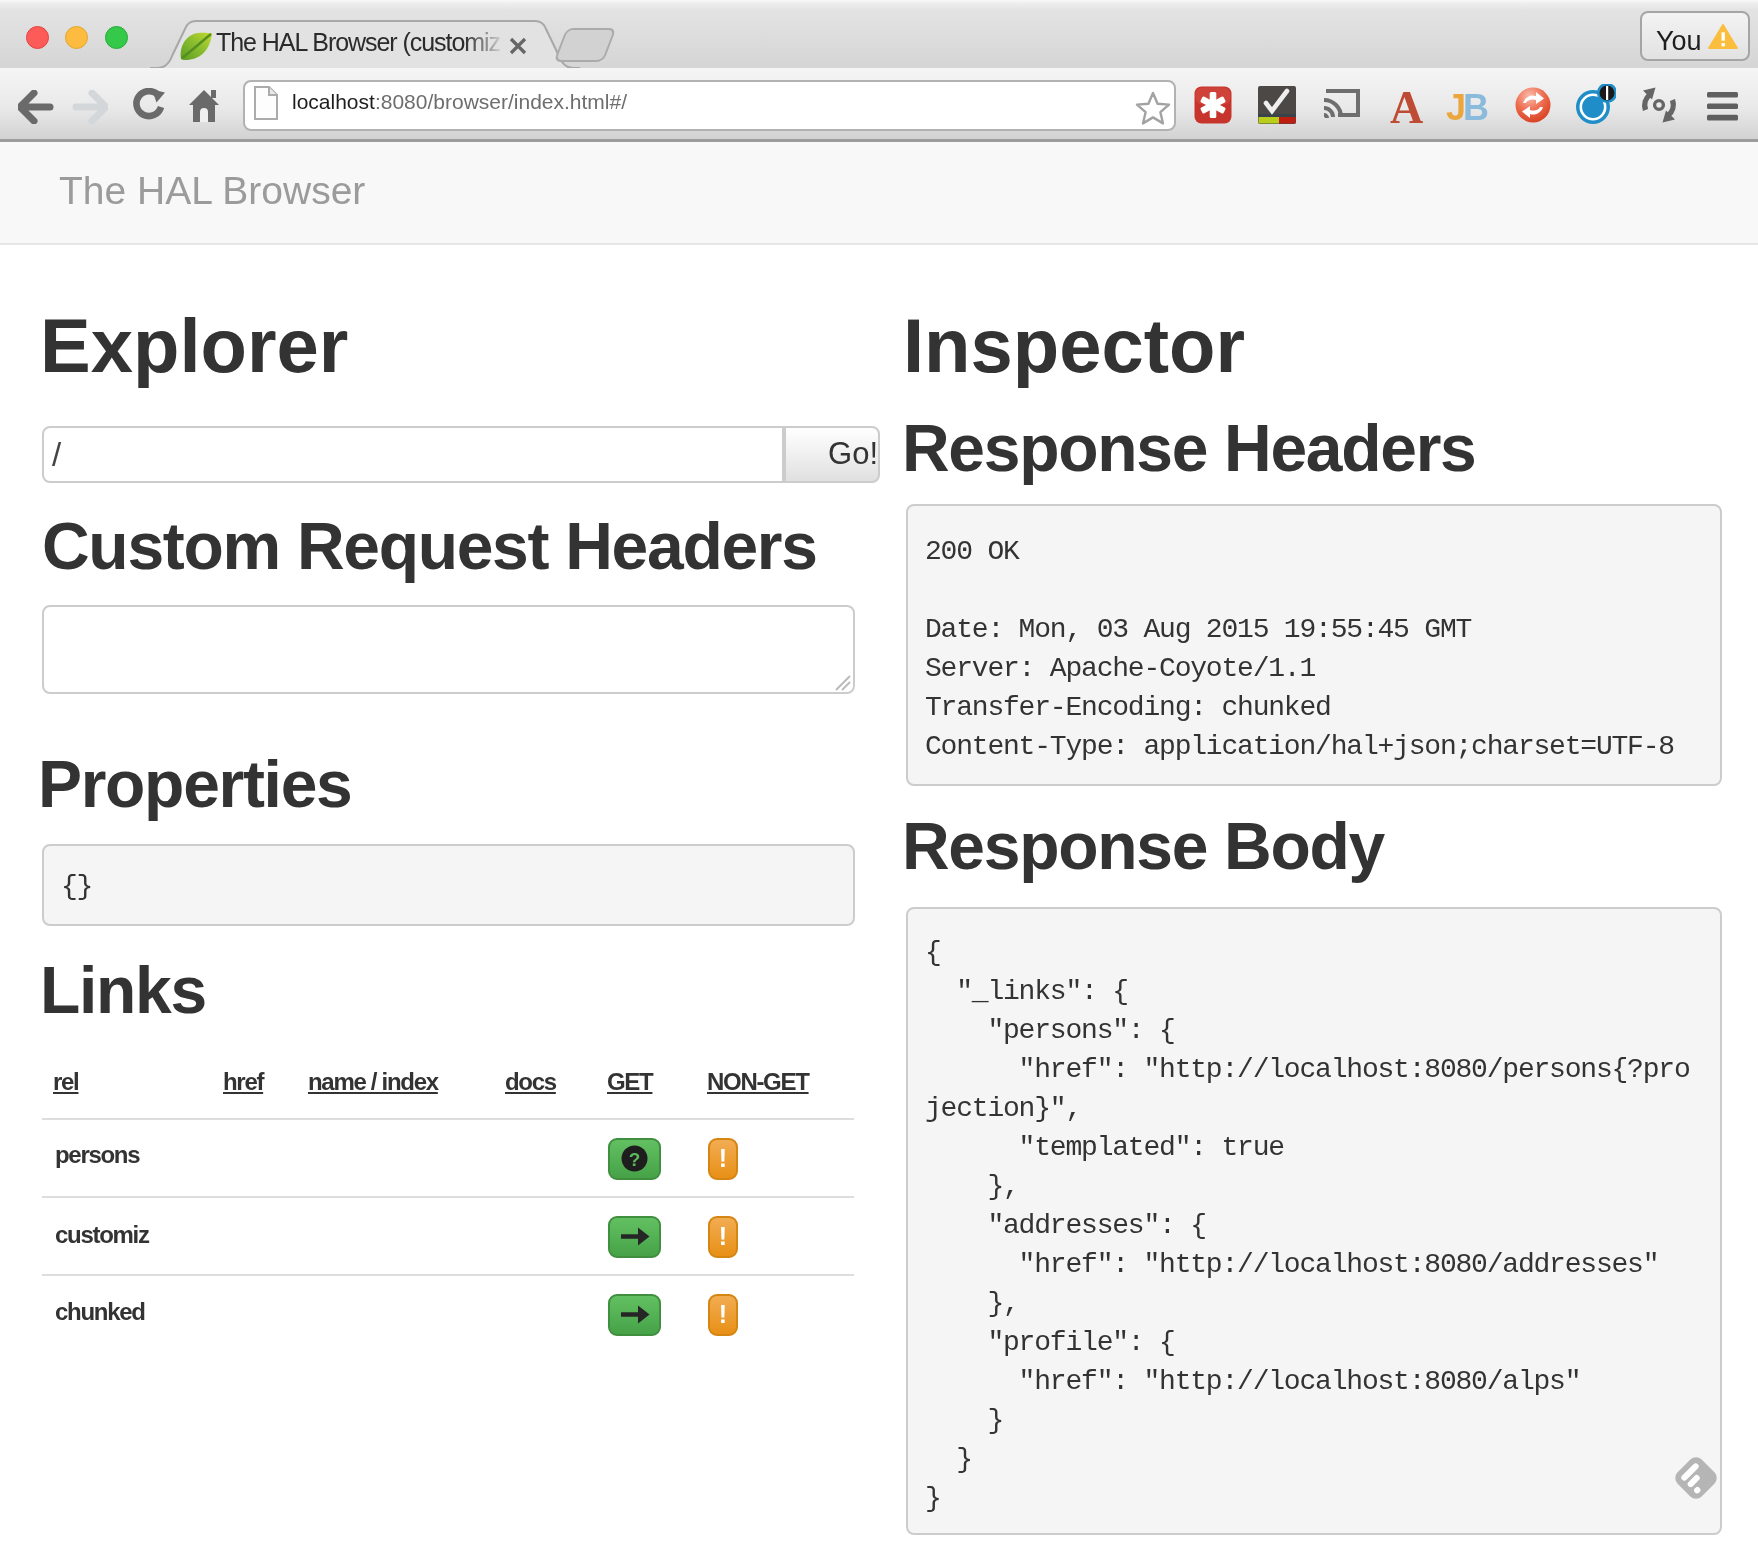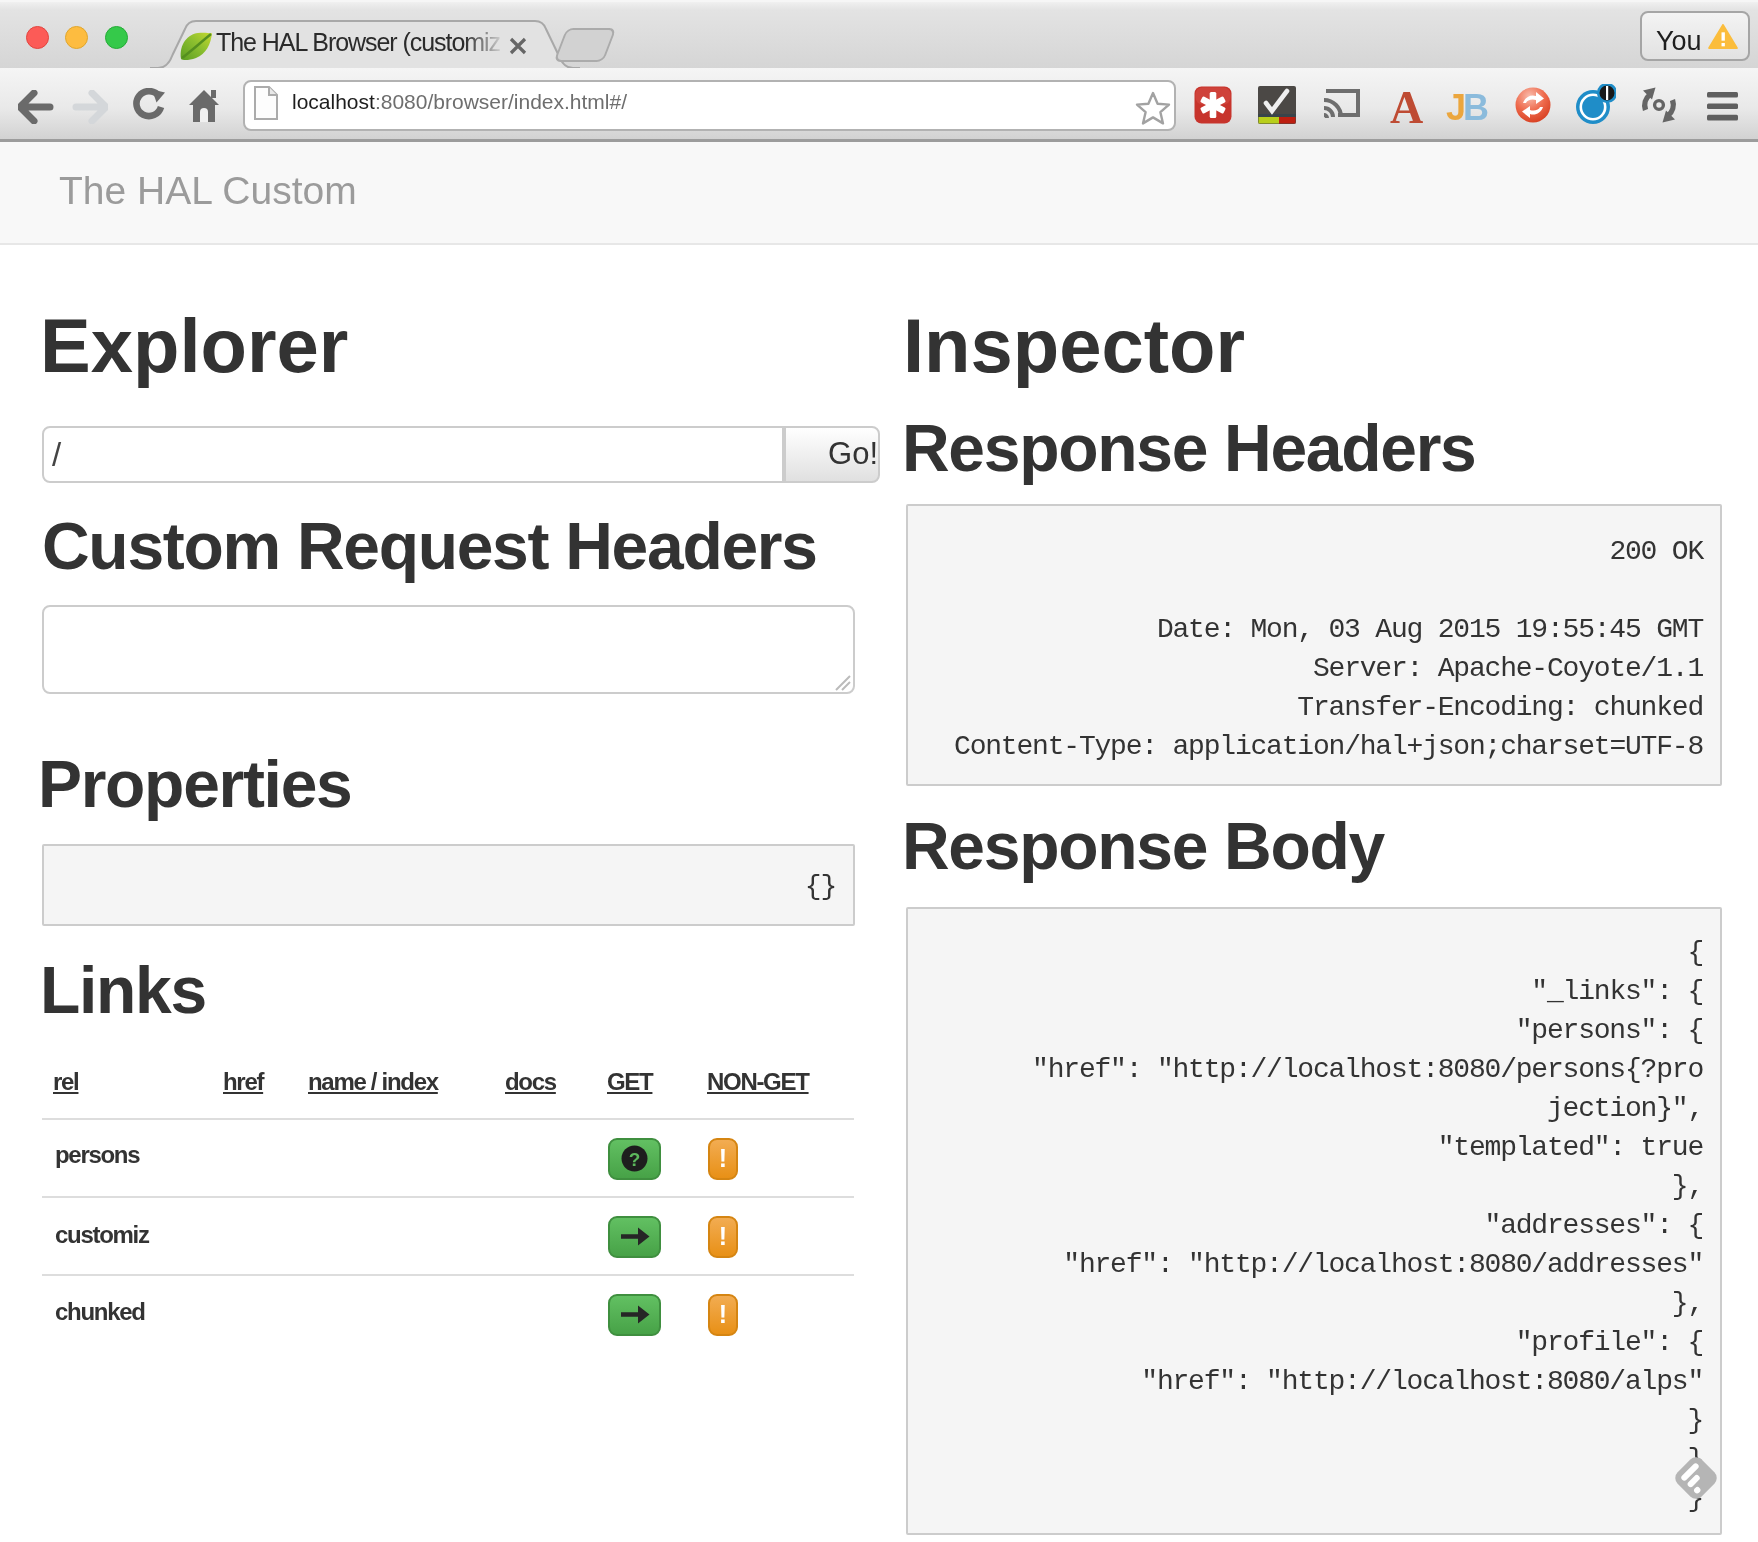--- a/index.html
+++ b/index.html
@@ -47,22 +47,22 @@
   #h-respbody { left:902px; top:813px; }
   #expinput { left:42px; top:426px; width:742px; height:57px; border:2px solid #CCC;
     border-radius:8px 0 0 8px; font-size:33px; color:#444; padding-left:8px;
     line-height:53px; background:#fff; }
   #gobtn { left:784px; top:426px; width:96px; height:57px; border:2px solid #CCC;
     border-radius:0 8px 8px 0; background:linear-gradient(#FFF,#E0E0E0);
     font-size:31px; color:#333; text-align:right; line-height:52px; }
   #cshtext { left:42px; top:605px; width:813px; height:89px; border:2px solid #CCC;
     border-radius:8px; background:#fff; }
   pre { position:absolute; background:#F5F5F5; border:2px solid #CCC;
-    border-radius:2px; font-family:"Liberation Mono", monospace; font-size:28px;
-    letter-spacing:-1.2px; line-height:39px; color:#333; padding:21px 17px;text-align:right; }
+    border-radius:8px; font-family:"Liberation Mono", monospace; font-size:28px;
+    letter-spacing:-1.2px; line-height:39px; color:#333; padding:21px 17px; }
   #pre-props { left:42px; top:844px; width:813px; height:82px; }
   #pre-headers { left:906px; top:504px; width:816px; height:282px; padding:26px 17px 16px; }
   #pre-body { left:906px; top:907px; width:816px; height:628px; padding:24px 17px 15px; }
   
   .tl { position:absolute; height:2px; background:#DDD; left:42px; width:812px; }
   .th { position:absolute; font-size:24px; font-weight:bold; color:#333; letter-spacing:-1.3px; line-height:1;text-decoration:underline; }
   .td { position:absolute; font-size:24px; font-weight:bold; color:#333; letter-spacing:-1.3px; line-height:1; }
   .btn-g { position:absolute; width:53px; height:42px; border-radius:9px;
     background:linear-gradient(#62C062,#47A247); border:2px solid #3F8F3F; }
   .btn-o { position:absolute; width:30px; height:42px; border-radius:9px;
@@ -182,21 +182,21 @@
 </svg>
 <div class="abs" id="youbtn"></div>
 <div class="abs" id="youtxt">You</div>
 <svg class="abs" style="left:1708px;top:24px" width="30" height="25" viewBox="0 0 32 27">
   <path d="M16,1 L31,26 L1,26 Z" fill="#FBBD3C" stroke-linejoin="round" stroke="#FBBD3C" stroke-width="2"></path>
   <rect x="14.4" y="9" width="3.6" height="9" fill="#fff"></rect>
   <rect x="14.4" y="20.5" width="3.6" height="3.6" fill="#fff"></rect>
 </svg>
 
 <div class="abs" id="navbar"></div>
-<div class="abs" id="brand">The HAL Custom</div>
+<div class="abs" id="brand">The HAL Browser</div>
 <h1 id="h-explorer">Explorer</h1>
 <h1 id="h-inspector">Inspector</h1>
 <h2 id="h-crh">Custom Request Headers</h2>
 <h2 id="h-props">Properties</h2>
 <h2 id="h-links">Links</h2>
 <h2 id="h-resphead">Response Headers</h2>
 <h2 id="h-respbody">Response Body</h2>
 <div class="abs" id="expinput">/</div>
 <div class="abs" id="gobtn">Go!</div>
 <div class="abs" id="cshtext"></div>

